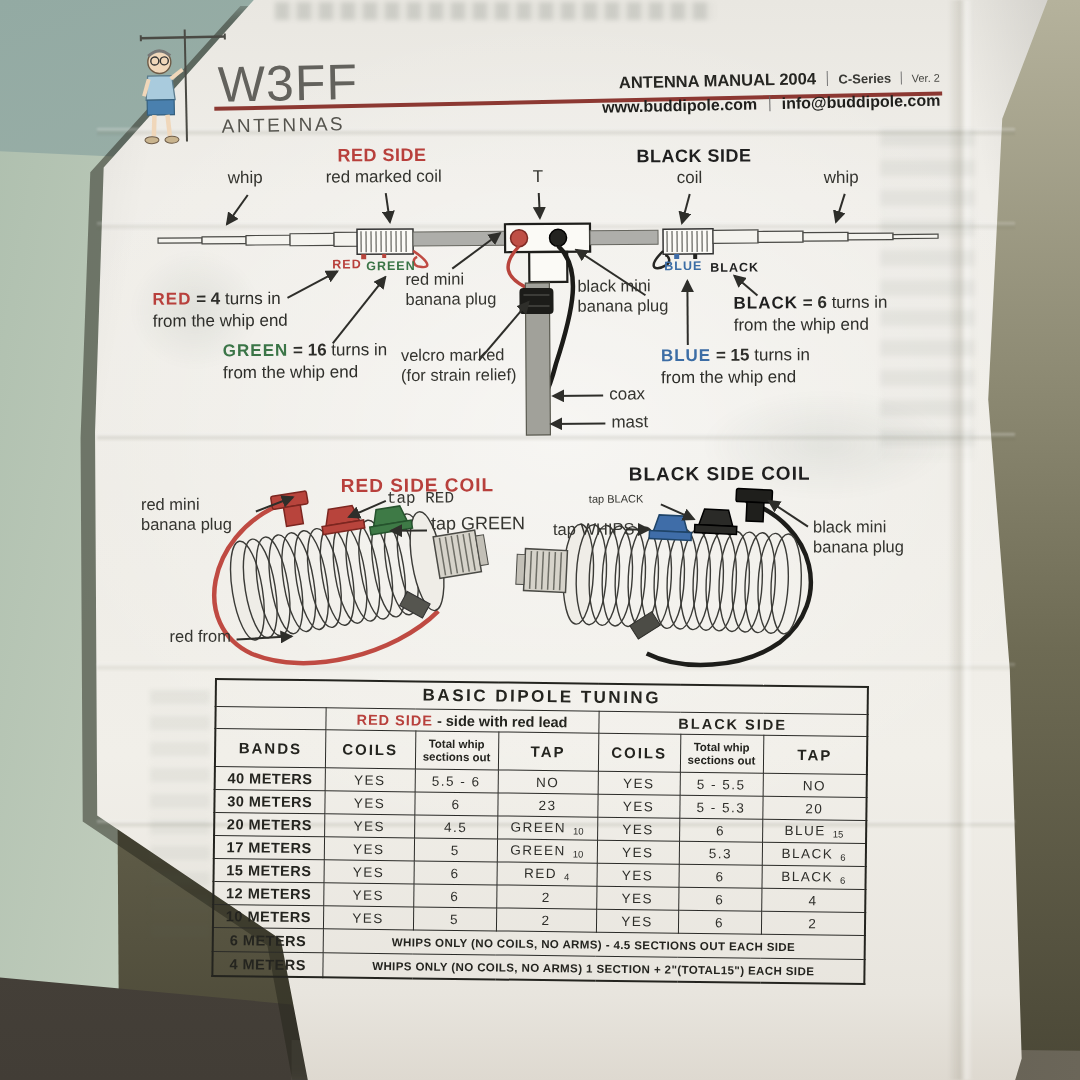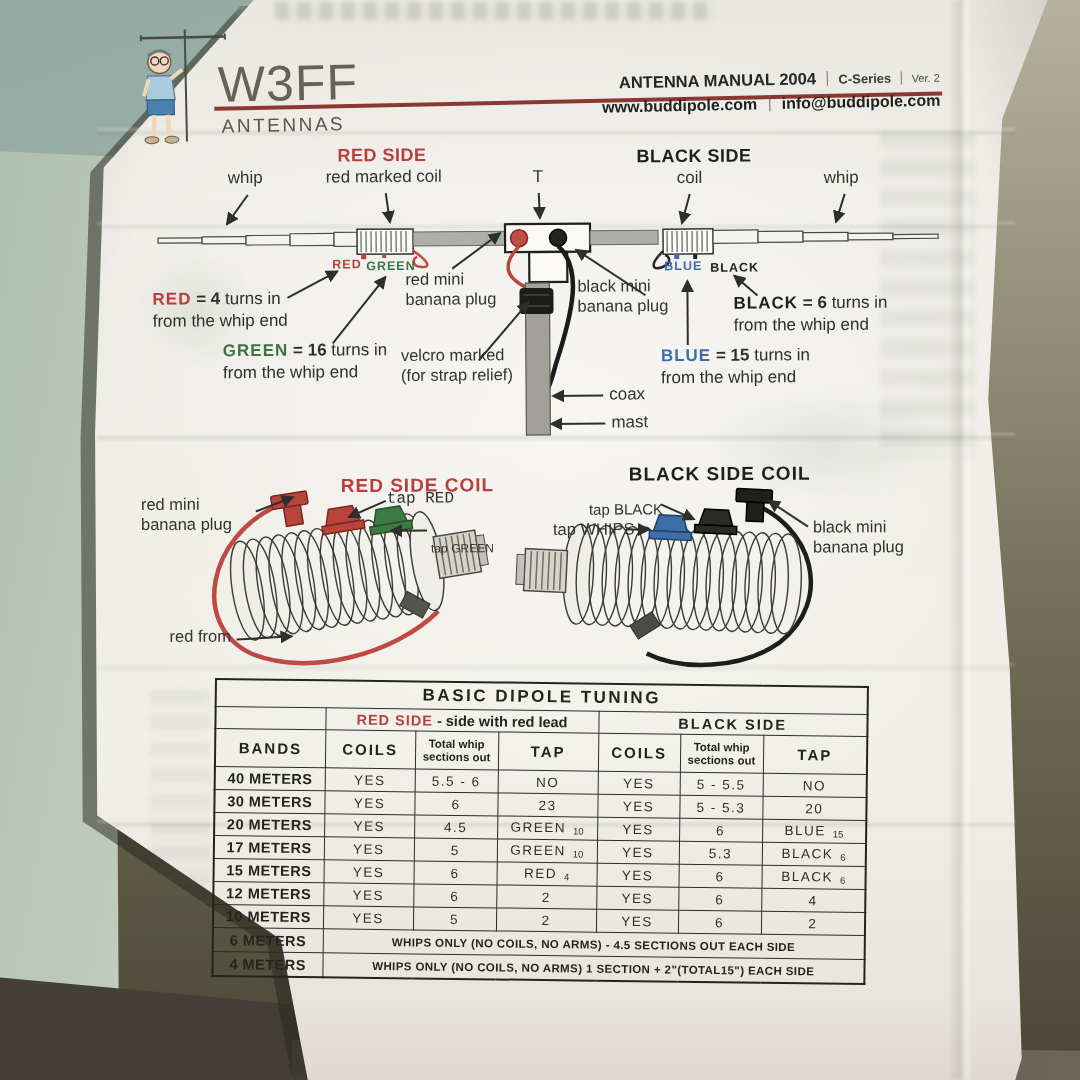--- a/index.html
+++ b/index.html
@@ -227,21 +227,21 @@
       <span>from the whip end</span>
     </div>
     <div class="lbl ann" style="left:660px;top:346px;width:185px;">
       <span class="b c-blue sp1">BLUE</span> <span class="b">= 15</span> <span>turns in</span><br>
       <span>from the whip end</span>
     </div>
     <div class="lbl wrap" style="left:405px;top:268px;width:95px;font-size:16.5px;">red mini banana plug</div>
     <div class="lbl wrap" style="left:577px;top:276px;width:100px;font-size:16.5px;">black mini banana plug</div>
     <div class="lbl" style="left:400px;top:344px;font-size:16.5px;">
       <span>velcro marked</span><br>
-      <span>(for strap relief)</span>
+      <span>(for strain relief)</span>
     </div>
     <div class="lbl" style="left:608px;top:385px;">coax</div>
     <div class="lbl" style="left:610px;top:413px;">mast</div>
   </div>
 
   <div class="blk" id="coil-section" style="left:0;top:0;width:1080px;height:680px;transform:rotate(-.3deg);">
     <svg style="left:130px;top:450px;" width="830" height="230" viewBox="0 0 830 230">
 
       <g transform="translate(115,70) rotate(-9 90 55)">
         <path d="M44,-24 C-30,-5 -62,80 -6,118 C45,150 135,142 185,106" fill="none" stroke="#bf4a42" stroke-width="4.5"></path>
@@ -344,23 +344,23 @@
         <line x1="105" y1="188" x2="160" y2="185" marker-end="url(#arr)"></line>
         <line x1="530" y1="55" x2="563" y2="70" marker-end="url(#arr)"></line>
         <line x1="495" y1="80" x2="518" y2="80" marker-end="url(#arr)"></line>
         <line x1="677" y1="78" x2="638" y2="52" marker-end="url(#arr)"></line>
       </g>
     </svg>
     <div class="lbl b c-red" style="left:340px;top:473px;font-size:19px;letter-spacing:1px;">RED SIDE COIL</div>
     <div class="lbl b c-dark" style="left:628px;top:463px;font-size:19px;letter-spacing:1px;">BLACK SIDE COIL</div>
     <div class="lbl wrap" style="left:140px;top:492px;width:105px;font-size:16.5px;">red mini banana plug</div>
     <div class="lbl" style="left:386px;top:489px;font-size:16px;font-family:Liberation Mono, monospace;">tap RED</div>
-    <div class="lbl" style="left:430px;top:513px;font-size:12px;margin-top:28px;">tap GREEN</div>
+    <div class="lbl" style="left:430px;top:513px;font-size:18px;">tap GREEN</div>
     <div class="lbl" style="left:168px;top:624px;font-size:16.5px;">red from</div>
-    <div class="lbl" style="left:588px;top:493px;font-size:15px;margin-top:8px;">tap BLACK</div>
+    <div class="lbl" style="left:588px;top:493px;font-size:11px;">tap BLACK</div>
     <div class="lbl" style="left:552px;top:519px;font-size:16.5px;">tap WHIPS</div>
     <div class="lbl wrap" style="left:812px;top:518px;width:110px;font-size:16.5px;">black mini banana plug</div>
   </div>
 
   <div id="tuning">
     <table>
       <colgroup>
         <col style="width:110px">
           <col style="width:90px">
           <col style="width:83px">

